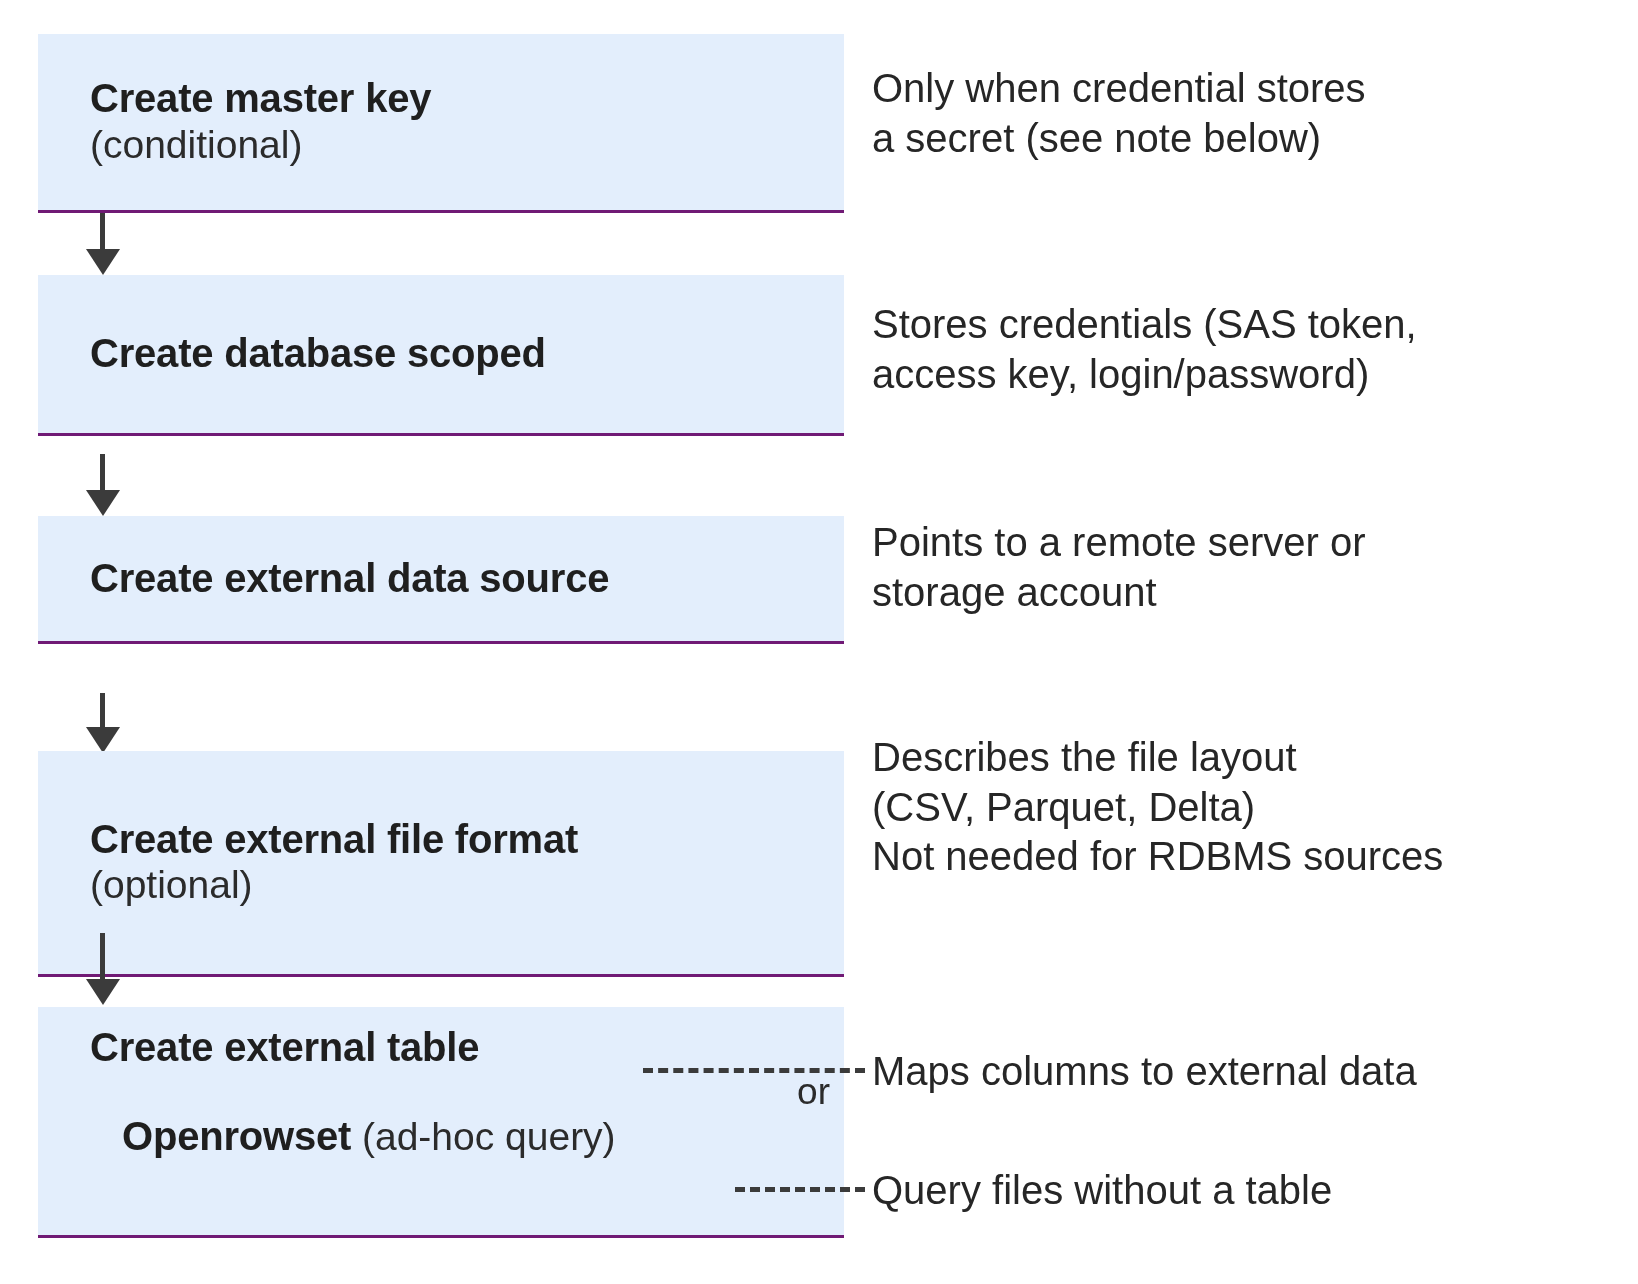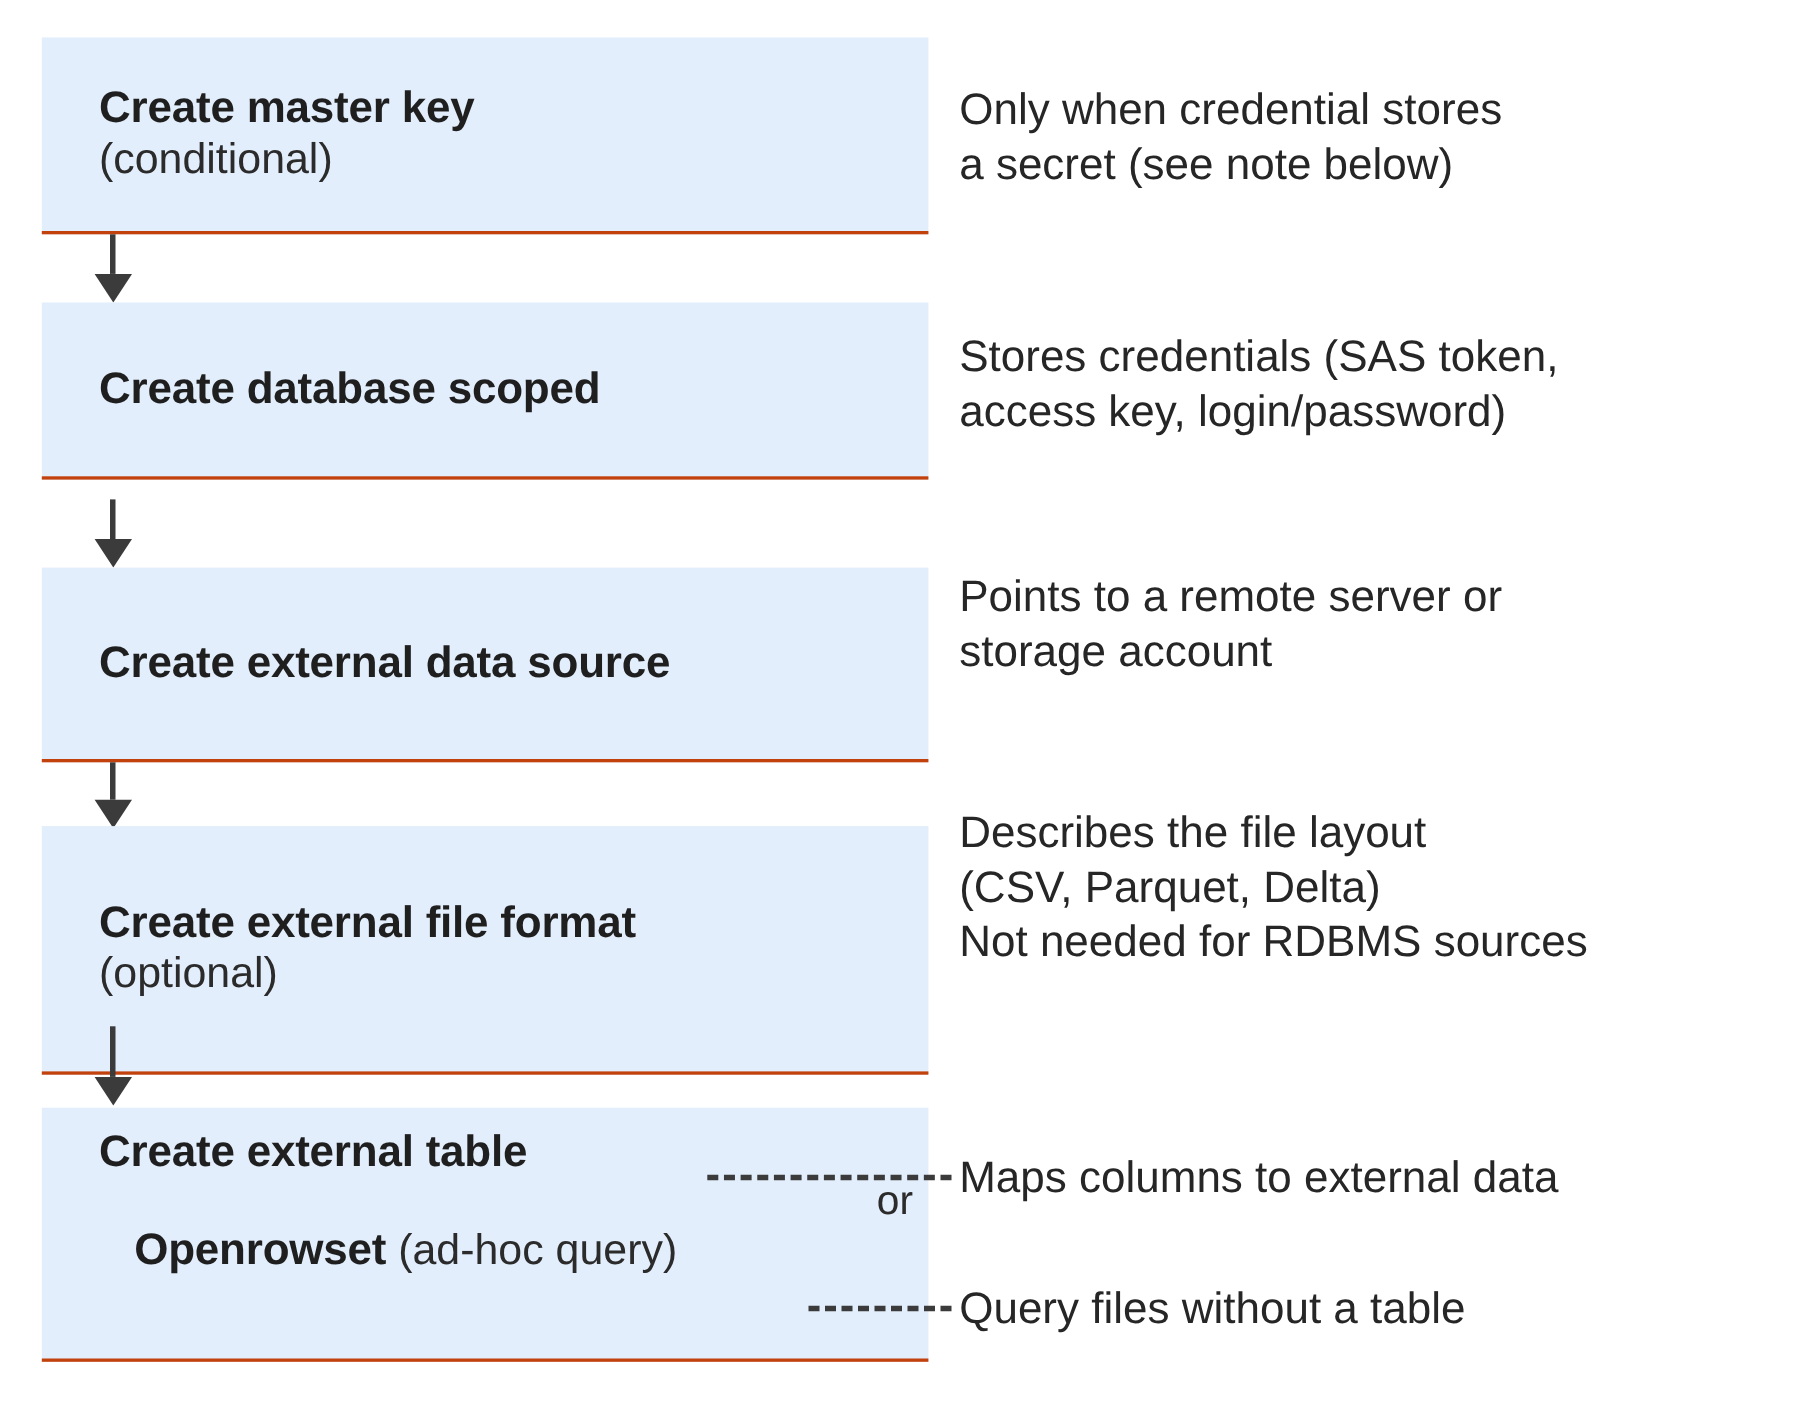--- a/index.html
+++ b/index.html
@@ -19,21 +19,21 @@
     position: absolute;
     left: 0; top: 0;
     width: 1638px;
     height: 1284px;
   }
   .step-box {
     position: absolute;
     left: 38px;
     width: 806px;
     background: #e3eefc;
-    border-bottom: 3px solid #c2410c;
+    border-bottom: 3px solid #701a75;
     box-sizing: border-box;
     display: flex;
     flex-direction: column;
     justify-content: center;
   }
   .step-box .lines {
     padding-left: 52px;
     padding-right: 14px;
   }
   .step-title {
@@ -100,40 +100,40 @@
   <div class="step-box" style="top:34px; height:179px;">
     <div class="lines">
       <div class="step-title">Create master key</div>
       <div class="step-sub">(conditional)</div>
     </div>
   </div>
   <div class="connector" style="top:213px; height:62px;">
     <div class="shaft" style="height:36px;"></div>
     <div class="head" style="top:36px;"></div>
   </div>
-  <div class="note" style="top:76px;">
+  <div class="note" style="top:64px;">
     <div>Only when credential stores</div>
     <div>a secret (see note below)</div>
   </div>
 
   <div class="step-box" style="top:275px; height:161px;">
     <div class="lines">
       <div class="step-title">Create database scoped</div>
     </div>
   </div>
   <div class="connector" style="top:454px; height:62px;">
     <div class="shaft" style="height:36px;"></div>
     <div class="head" style="top:36px;"></div>
   </div>
   <div class="note" style="top:300px;">
     <div>Stores credentials (SAS token,</div>
     <div>access key, login/password)</div>
   </div>
 
-  <div class="step-box" style="top:516px; height:177px;">
+  <div class="step-box" style="top:516px; height:128px;">
     <div class="lines">
       <div class="step-title">Create external data source</div>
     </div>
   </div>
   <div class="connector" style="top:693px; height:60px;">
     <div class="shaft" style="height:34px;"></div>
     <div class="head" style="top:34px;"></div>
   </div>
   <div class="note" style="top:518px;">
     <div>Points to a remote server or</div>

